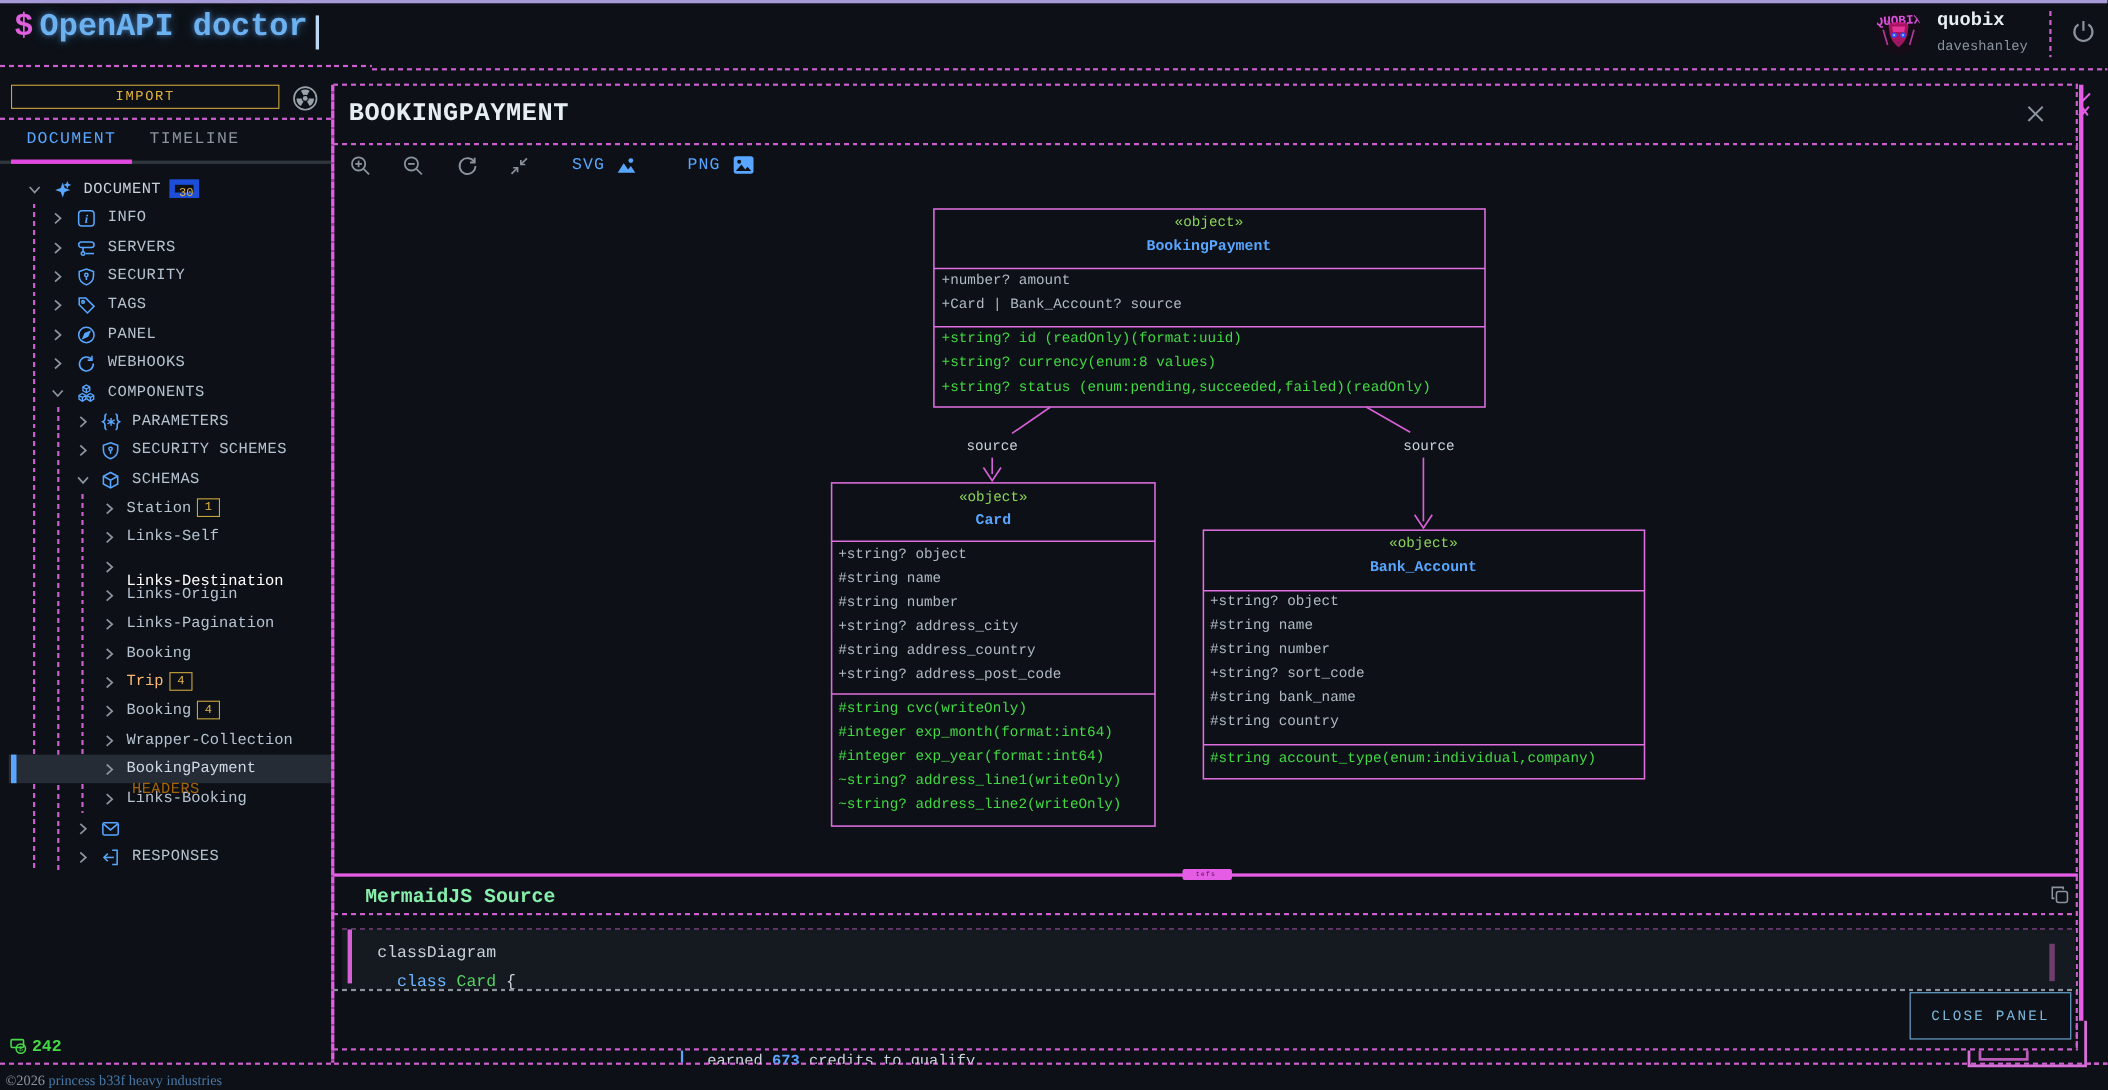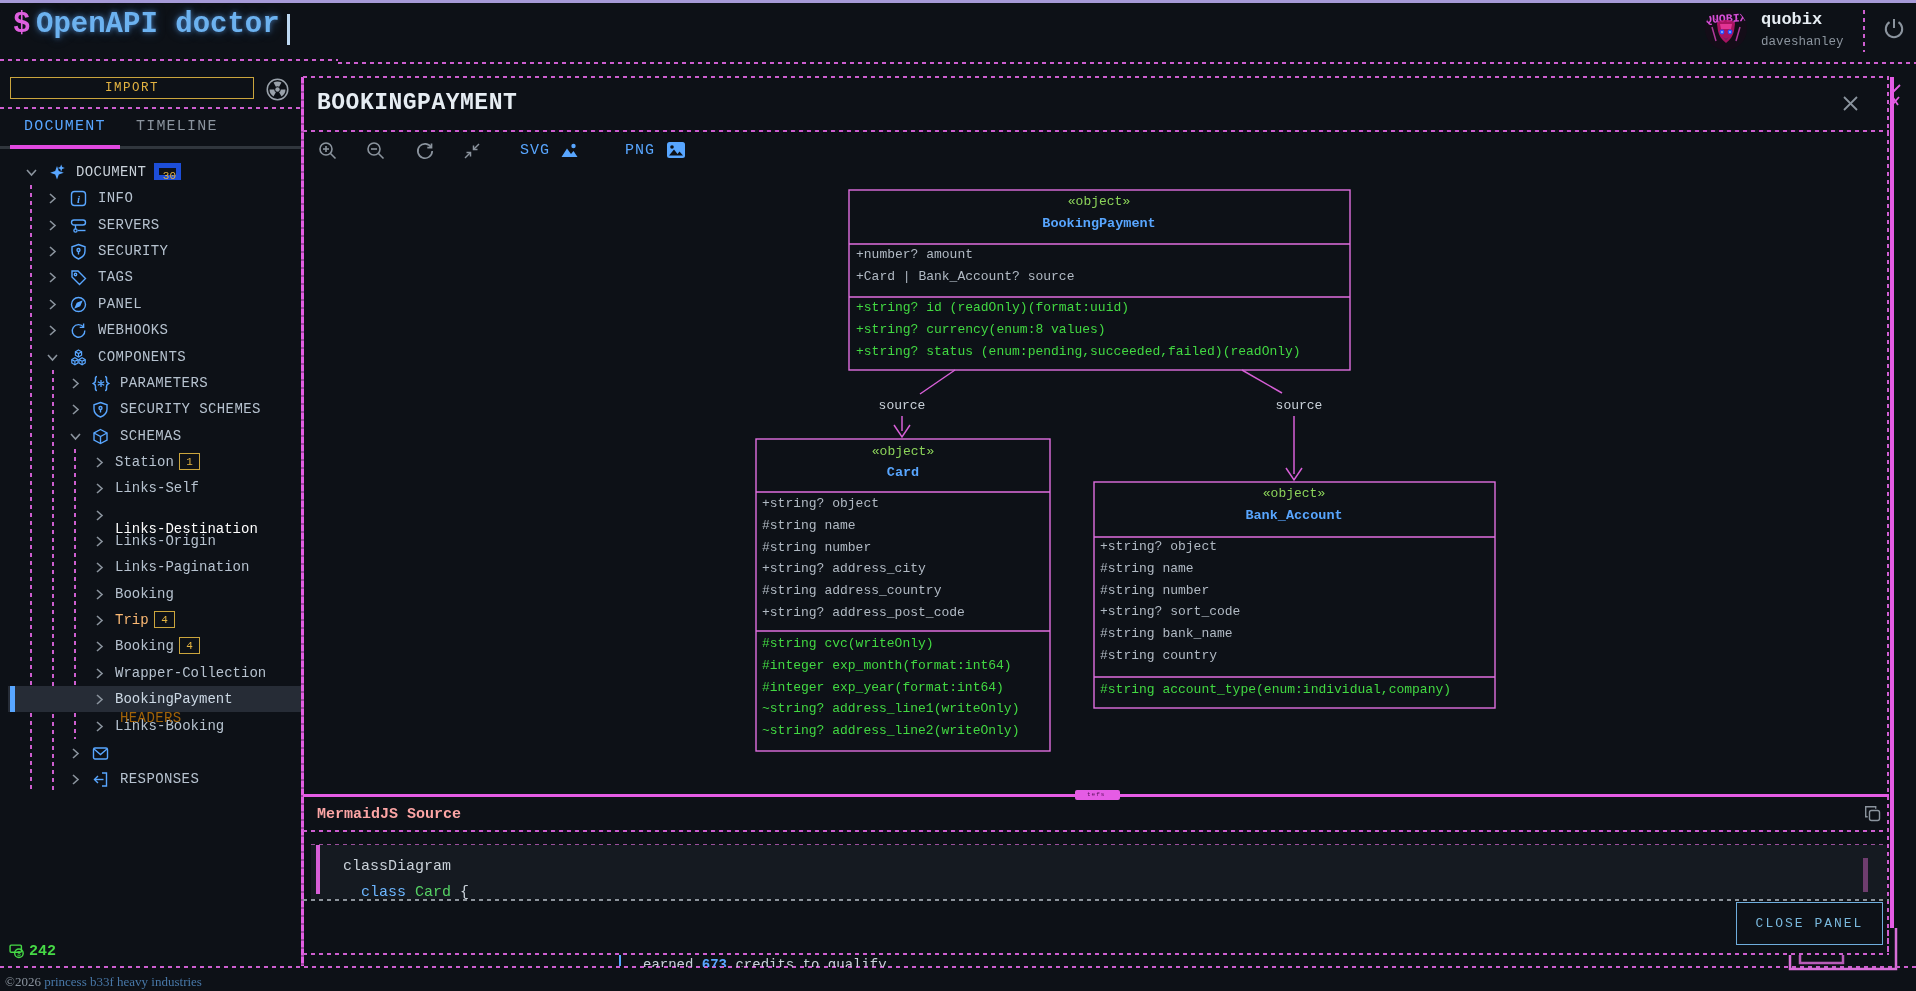--- a/index.html
+++ b/index.html
@@ -349,21 +349,21 @@
 <text x="1100" y="615.3999999999999" font-size="13" fill="#b1bac4" text-anchor="start">+string? sort_code</text>
 <text x="1100" y="637.1999999999998" font-size="13" fill="#b1bac4" text-anchor="start">#string bank_name</text>
 <text x="1100" y="658.9999999999998" font-size="13" fill="#b1bac4" text-anchor="start">#string country</text>
 <text x="1100" y="693" font-size="13" fill="#42d942" text-anchor="start">#string account_type(enum:individual,company)</text>
 </svg>
 </div>
 <div id="bottompanel">
 <div class="abs" style="left:303px;top:794px;width:1586px;height:2.5px;background:#e55ce5;"></div>
 <div class="abs" style="left:1075px;top:790px;width:45px;height:10px;background:#e55ce5;border-radius:2px;"></div>
 <div class="abs" style="left:1087px;top:793px;width:21px;height:4px;color:#58105a;font-size:6px;line-height:4px;letter-spacing:1px;">tefs</div>
-<div class="abs" style="left:317px;top:806px;font-size:15px;font-weight:bold;color:#fca5a5;">MermaidJS Source</div>
+<div class="abs" style="left:332px;top:806px;font-size:18px;font-weight:bold;color:#86efac;">MermaidJS Source</div>
 <svg class="abs" style="left:1864px;top:805px;" width="17" height="17" viewBox="0 0 17 17" fill="none" stroke="#8b949e" stroke-width="1.4">
 <rect x="5.5" y="5.5" width="10" height="10" rx="2"></rect>
       <path d="M11.5 3.5 L11.5 1.5 L1.5 1.5 L1.5 11.5 L3.5 11.5" transform="translate(0.2,0.2)"></path>
     </svg>
 <div class="dh" style="left:303px;top:830px;width:1586px;"></div>
 <div class="abs" style="left:311px;top:844px;width:1576px;height:1.5px;background:repeating-linear-gradient(90deg,#9a4f9c 0 4.5px,transparent 4.5px 8px);"></div>
 <div class="abs" style="left:311px;top:845px;width:1576px;height:54px;background:#151a21;overflow:hidden;"></div>
 <div class="abs" style="left:316px;top:845px;width:4px;height:49px;background:#d75fd7;"></div>
 <div class="abs" style="left:343px;top:858px;font-size:15px;color:#c9d1d9;">classDiagram</div>
 <div class="abs" style="left:343px;top:884px;height:15px;overflow:hidden;font-size:15px;color:#6cb6ff;">&nbsp;&nbsp;class <span style="color:#56d364;">Card</span> <span style="color:#c9d1d9;">{</span></div>

